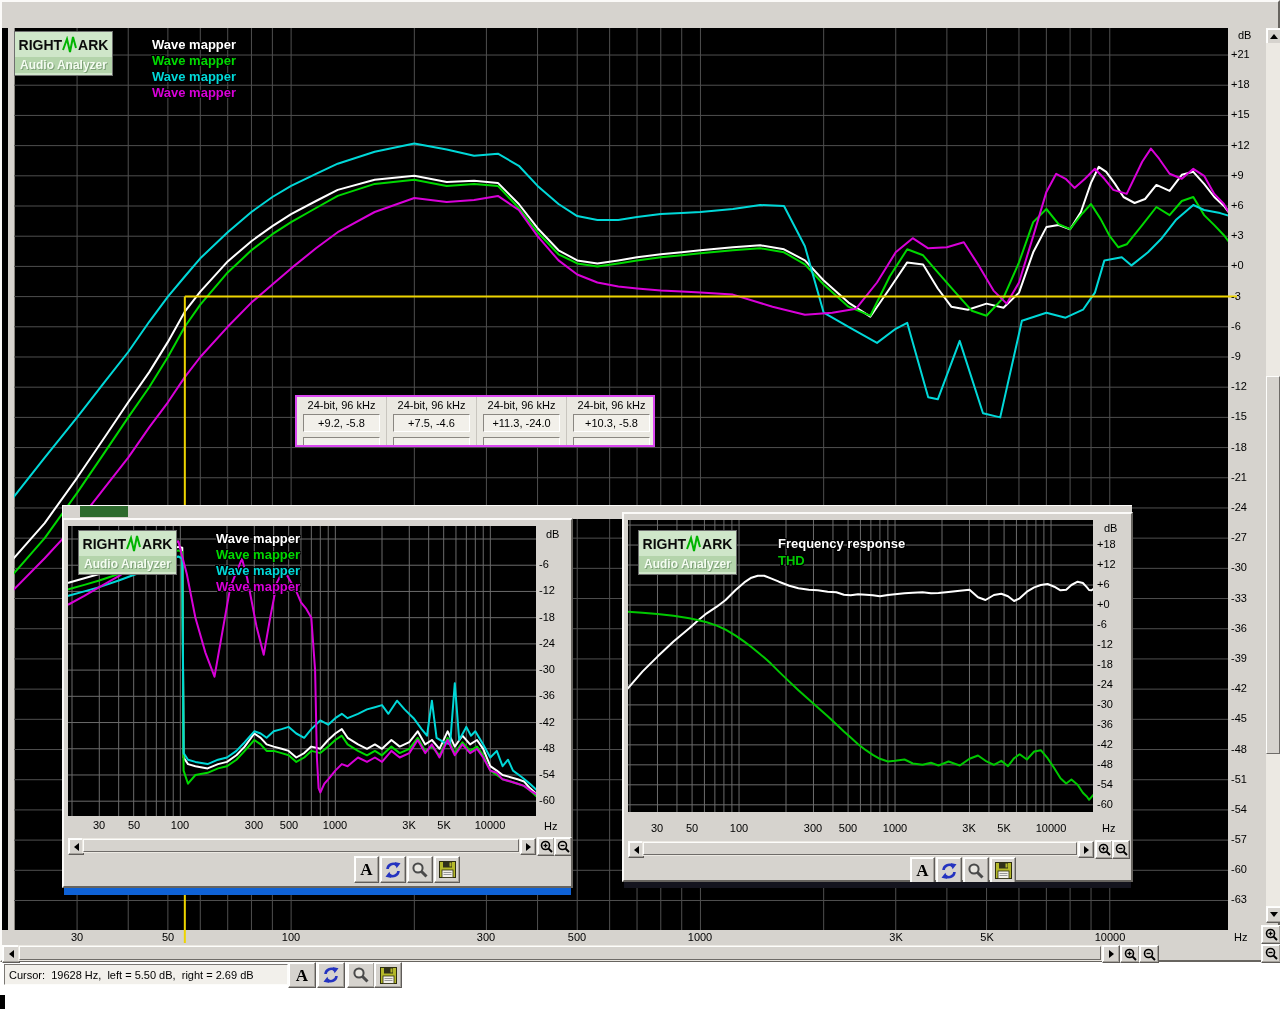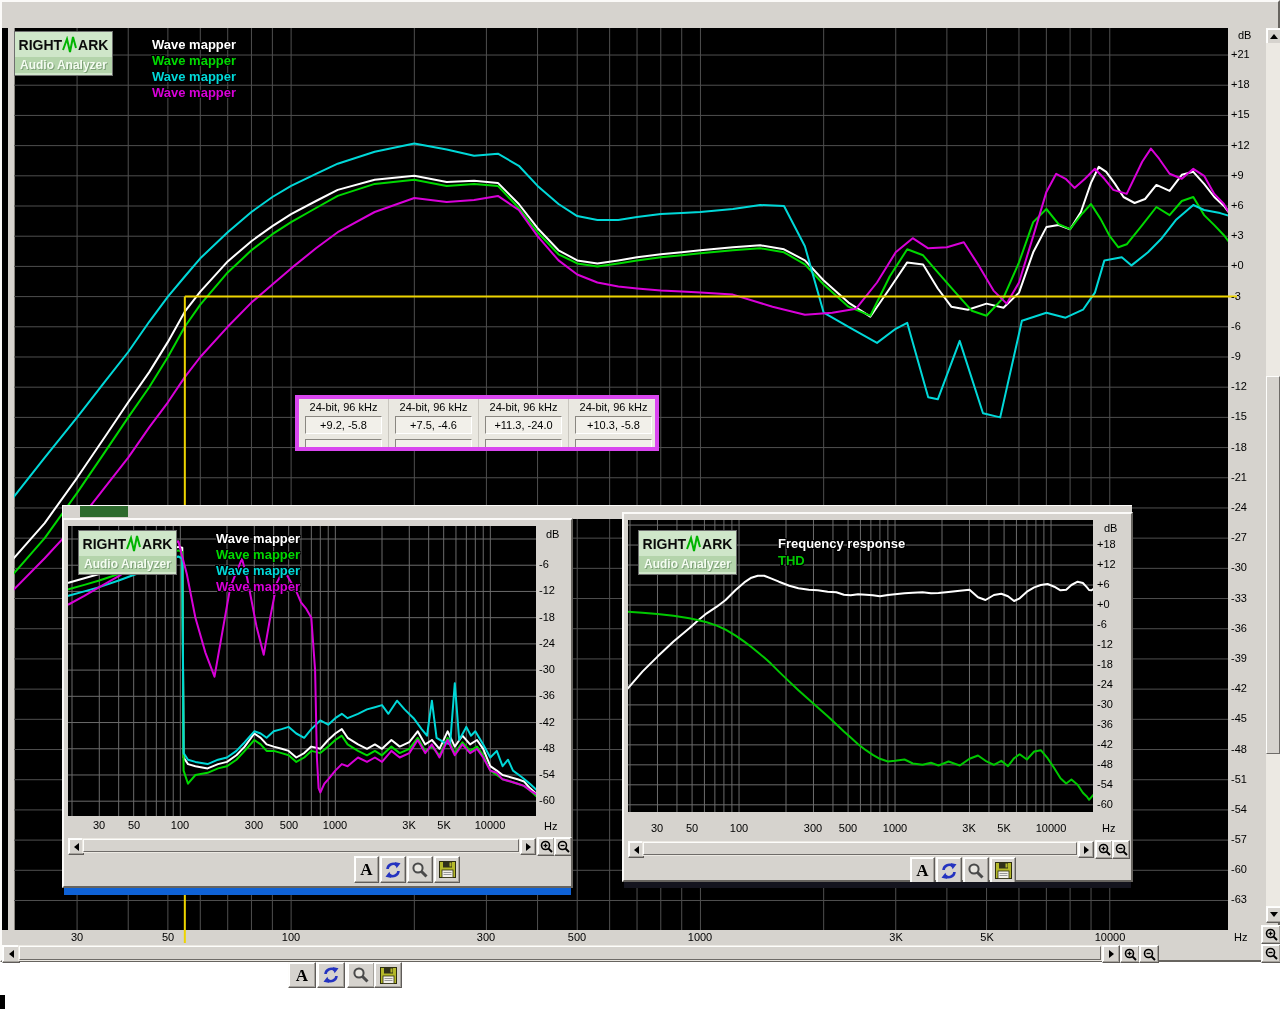--- a/index.html
+++ b/index.html
@@ -32,21 +32,21 @@
   .t-down{border-left:4px solid transparent;border-right:4px solid transparent;border-top:5px solid #000;}
   .t-left{border-top:4px solid transparent;border-bottom:4px solid transparent;border-right:5px solid #000;}
   .t-right{border-top:4px solid transparent;border-bottom:4px solid transparent;border-left:5px solid #000;}
   .logo{position:absolute;width:97px;height:43px;background:#cfe6c9;border:1px solid #6f6f6f;}
   .logo-top{height:25px;display:flex;align-items:center;justify-content:center;
     font:bold 14px "Liberation Sans",sans-serif;color:#0a0a0a;}
   .logo-bot{height:16px;display:flex;align-items:center;justify-content:center;
     font:bold 12px "Liberation Sans",sans-serif;color:#f4fcf1;background:#b4d4ab;
     text-shadow:1px 1px 0 #7c9f76;}
   .ttp{position:absolute;left:295px;top:395px;width:356px;height:48px;background:#eae8e1;
-    border:4px solid #d946ef;overflow:hidden;display:flex;}
+    border:2px solid #d946ef;overflow:hidden;display:flex;}
   .ttp-col{width:89px;position:relative;flex:0 0 89px;}
   .ttp-h{font:11px "Liberation Sans",sans-serif;color:#000;text-align:center;margin-top:2px;white-space:nowrap;}
   .ttp-v{position:absolute;left:6px;width:75px;height:16px;background:#f2f0ea;border:1px solid;
     border-color:#8a8781 #fff #fff #8a8781;font:11px "Liberation Sans",sans-serif;
     display:flex;align-items:center;justify-content:center;}
   svg.chart{position:absolute;pointer-events:none;}
 </style>
 </head>
 <body>
 
@@ -193,20 +193,21 @@
       </svg>
   </div>
   <div class="btn" style="left:1139px;top:945px;width:18px;height:16px;">
     <svg width="13" height="13">
         <circle cx="5.5" cy="5.5" r="4" fill="none" stroke="#000" stroke-width="1.6"></circle>
         <line x1="8.6" y1="8.6" x2="12" y2="12" stroke="#000" stroke-width="2"></line>
         <line x1="3.5" y1="5.5" x2="7.5" y2="5.5" stroke="#000" stroke-width="1.3"></line>
       </svg>
   </div>
 
+  <div class="sunk" style="left:4px;top:964px;width:274px;height:19px;"><span>Cursor:  19628 Hz,  left = 5.50 dB,  right = 2.69 dB</span></div>
   <div class="btn" style="left:288px;top:962px;width:26px;height:24px;">
       <span class="a-glyph">A</span>
     </div>
   <div class="btn" style="left:317px;top:962px;width:26px;height:24px;">
     <svg width="16" height="16" viewBox="0 0 16 16">
         <path d="M2.5 7 A 5.5 5.5 0 0 1 12 3.6" fill="none" stroke="#2433c0" stroke-width="2.6"></path>
         <polygon points="9.5,0 15.5,1.2 11.6,6.2" fill="#2433c0"></polygon>
         <path d="M13.5 9 A 5.5 5.5 0 0 1 4 12.4" fill="none" stroke="#2433c0" stroke-width="2.6"></path>
         <polygon points="6.5,16 0.5,14.8 4.4,9.8" fill="#2433c0"></polygon>
       </svg>

